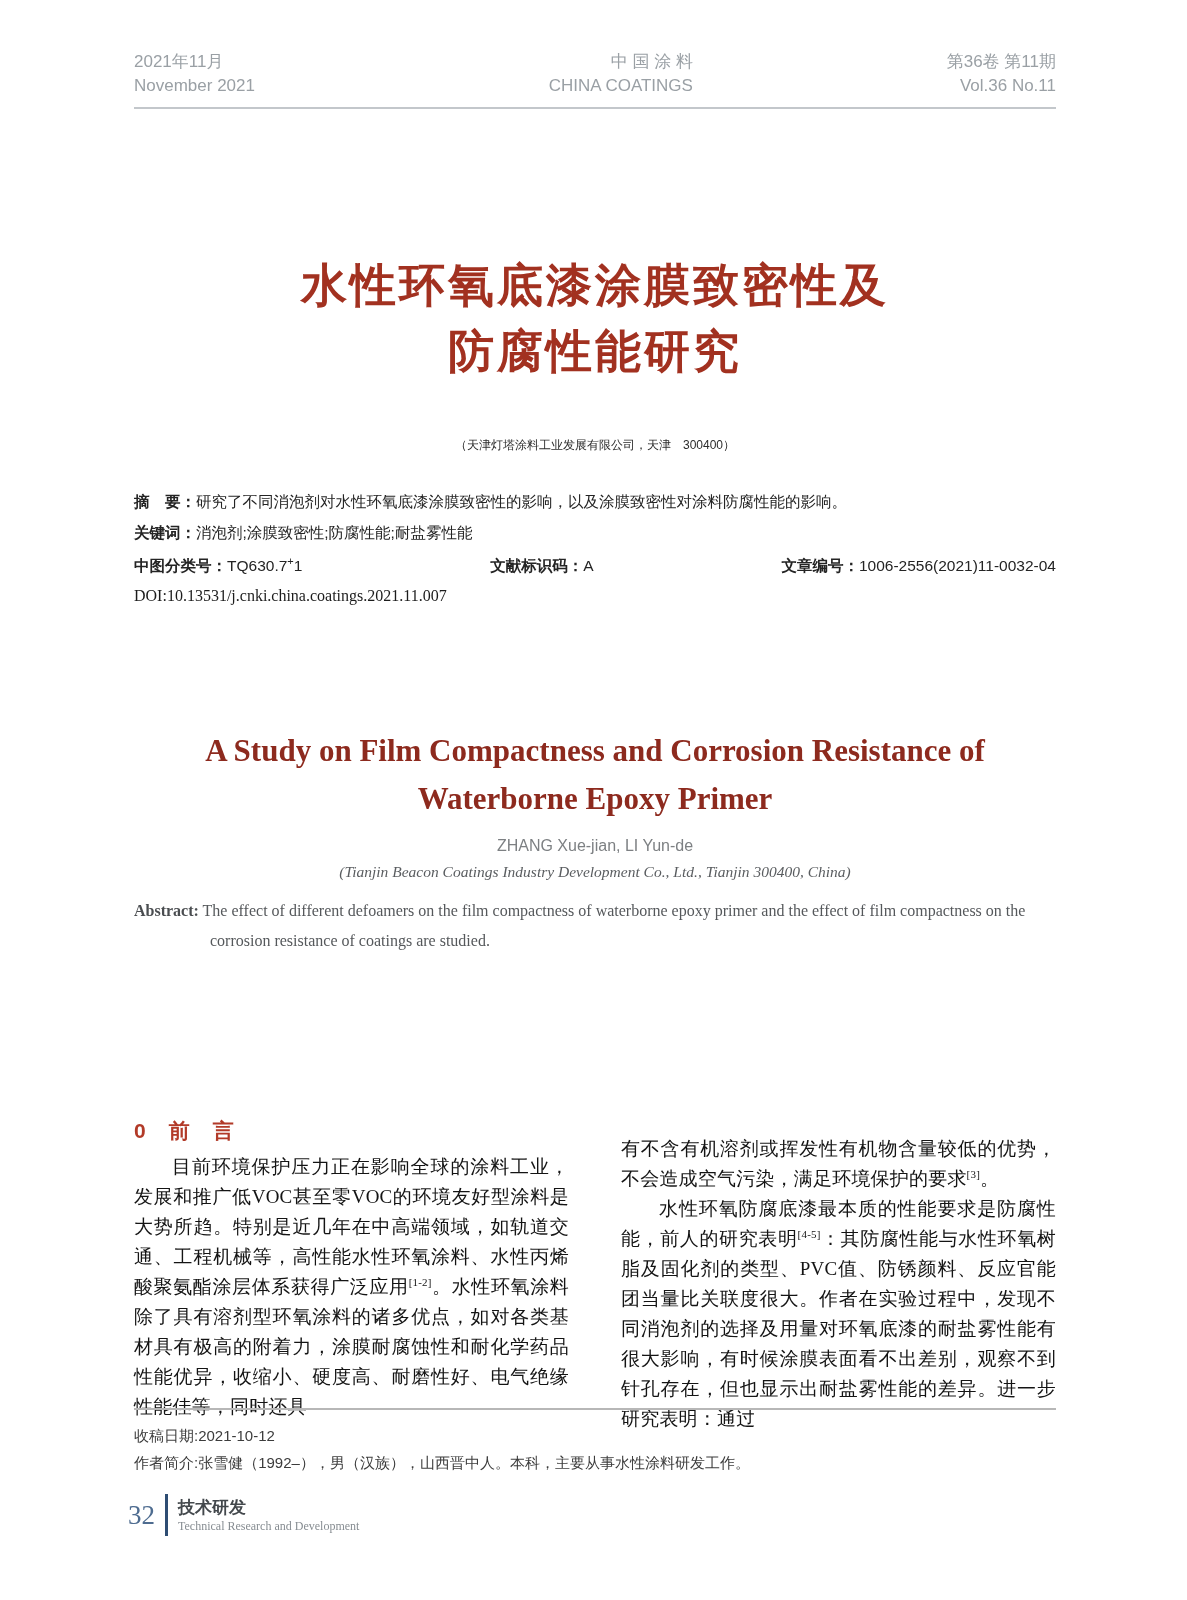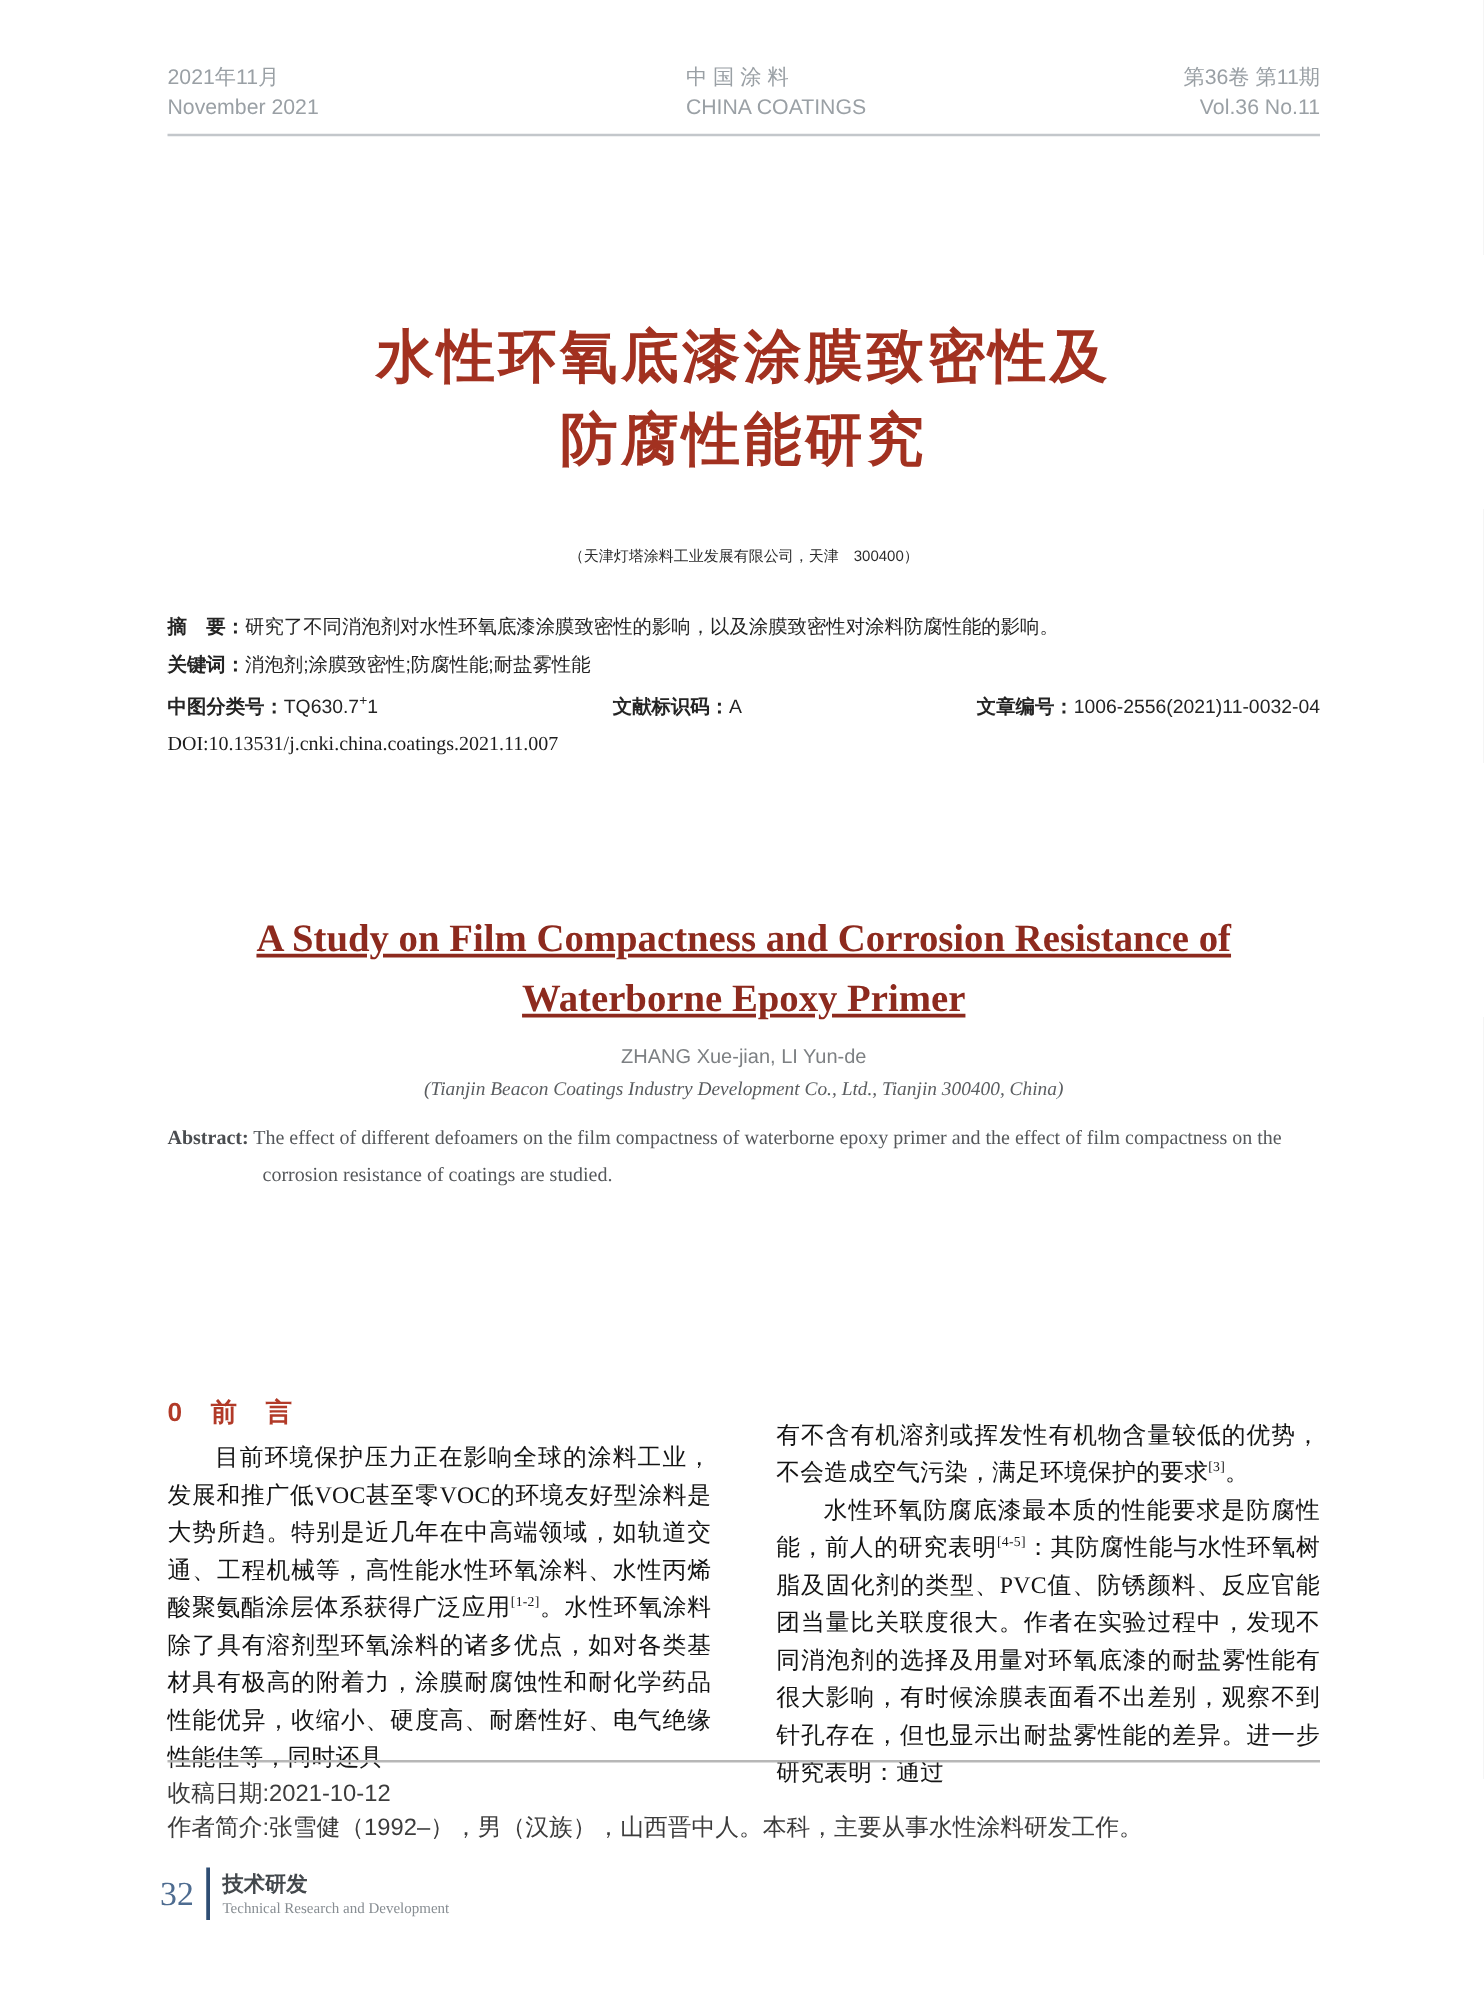--- a/index.html
+++ b/index.html
@@ -17,21 +17,21 @@
   
   .journal-header{
     position:absolute;top:50px;
     display:flex;justify-content:space-between;align-items:flex-end;
     border-bottom:2px solid #c3c7cb;
     padding-bottom:9px;
     color:#9aa0a5;
     font-size:17px;line-height:24px;
   }
   .jh-left{text-align:left;}
-  .jh-center{text-align:left;margin-left:40px;}
+  .jh-center{text-align:right;margin-left:40px;}
   .jh-right{text-align:right;}
 
   
   .cn-title{
     position:absolute;top:252px;
     text-align:center;
     font-weight:bold;
     font-size:46px;line-height:66px;
     letter-spacing:3px;
     color:#a23120;
@@ -118,21 +118,21 @@
     color:#141414;
   }
   .indent{text-indent:2em;}
   .col-right{padding-top:18px;}
 
   
   .footnote{
     position:absolute;top:1408px;
     border-top:2px solid #b7b7b7;
     padding-top:12px;
-    font-size:19px;line-height:27px;color:#3c3c3c;
+    font-size:15px;line-height:27px;color:#3c3c3c;
   }
 
   
   .page-footer{
     position:absolute;top:1494px;left:128px;
     display:flex;align-items:center;
   }
   .pf-num{
     font-family:"Liberation Serif","DejaVu Serif",serif;
     font-size:27px;color:#4e6c90;
@@ -188,21 +188,21 @@
       <span>
         <span class="meta-label">文献标识码：</span><span>A</span>
       </span>
       <span>
         <span class="meta-label">文章编号：</span><span>1006-2556(2021)11-0032-04</span>
       </span>
     </div>
     <div class="doi-line">DOI:10.13531/j.cnki.china.coatings.2021.11.007</div>
   </div>
 
-  <h2 class="en-title content-x" style="margin:0;text-decoration:underline;">
+  <h2 class="en-title content-x" style="margin:0;">
     <div>A Study on Film Compactness and Corrosion Resistance of</div>
     <div>Waterborne Epoxy Primer</div>
   </h2>
 
   <div class="en-authors content-x">ZHANG Xue-jian, LI Yun-de</div>
   <div class="en-affil content-x">(Tianjin Beacon Coatings Industry Development Co., Ltd., Tianjin 300400, China)</div>
 
   <div class="en-meta content-x">
     <p class="en-hang">
       <span class="en-label">Abstract:</span>

